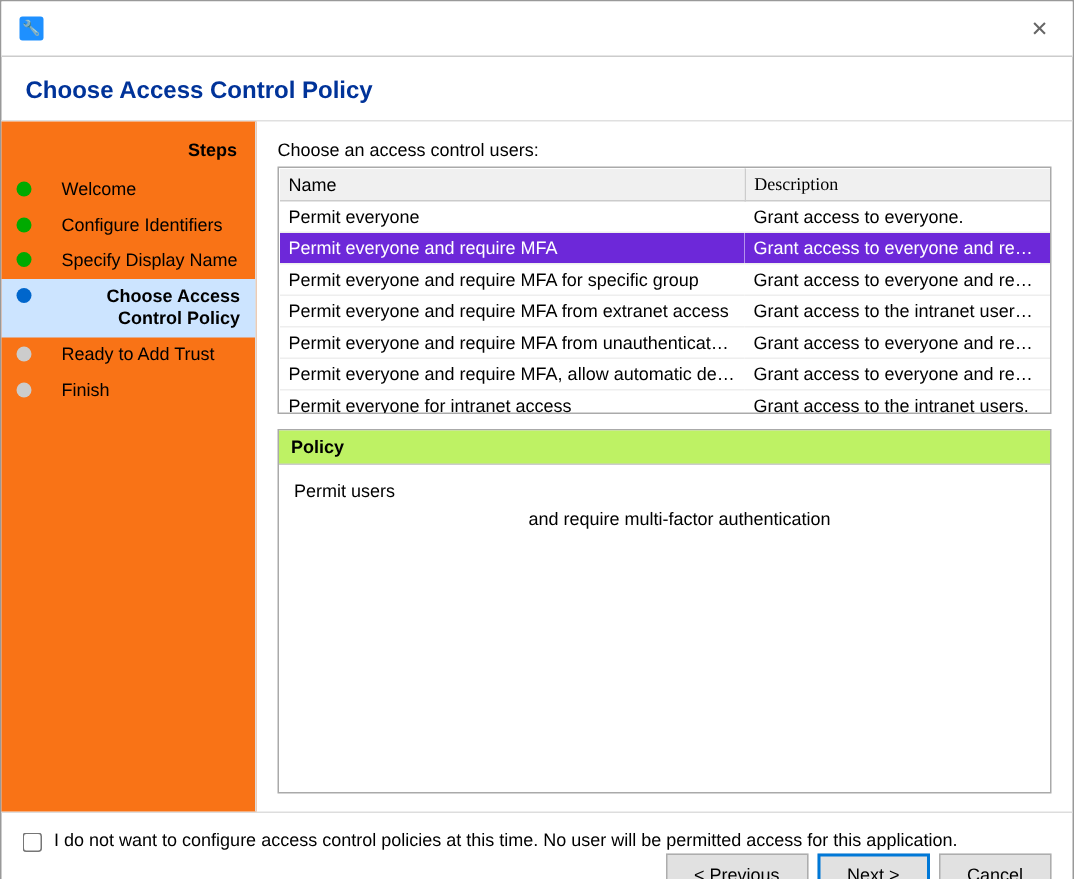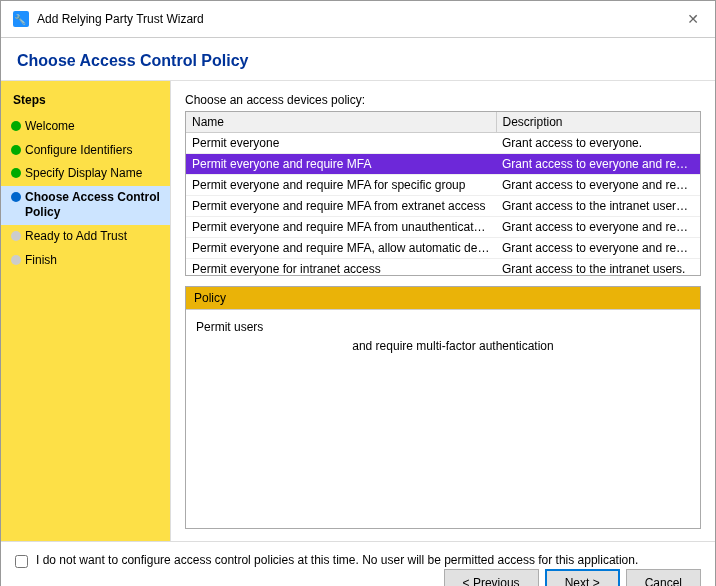--- a/index.html
+++ b/index.html
@@ -65,38 +65,39 @@
     }
 
     .content-area {
       display: flex;
       height: 460px;
     }
 
     .steps-panel {
       width: 170px;
       min-width: 170px;
-      background: #fde047;
+      background: #f97316;
       border-right: 1px solid #ddd;
       padding: 12px 0;
+      text-align: right;
     }
 
     .steps-title {
       font-weight: bold;
       font-size: 12px;
       padding: 0 12px 8px 12px;
       color: #000;
     }
 
     .step-item {
       display: flex;
       align-items: flex-start;
       padding: 4px 10px 4px 10px;
       cursor: pointer;
-      gap: 4px;
+      gap: 20px;
     }
 
     .step-item.active {
       background: #cce4ff;
     }
 
     .step-dot {
       width: 10px;
       height: 10px;
       border-radius: 50%;
@@ -168,34 +169,34 @@
       text-overflow: ellipsis;
       white-space: nowrap;
     }
 
     table tbody tr.selected td {
       background: #6d28d9;
       color: #fff;
     }
 
     .col-name { width: 310px; }
-    .col-desc { width: auto; }
+    .col-desc { width: auto; font-family: Liberation Serif, serif; }
 
     .policy-section {
       border: 1px solid #aaa;
       flex: 1;
       display: flex;
       flex-direction: column;
     }
 
     .policy-header {
-      background: #eab308;
+      background: #bef264;
       padding: 4px 8px;
       font-size: 12px;
-      font-weight: normal;
+      font-weight: bold;
       border-bottom: 1px solid #ccc;
     }
 
     .policy-body {
       padding: 8px 10px;
       font-size: 12px;
       color: #000;
       flex: 1;
     }
 
@@ -254,21 +255,20 @@
     }
   </style>
 </head>
 <body>
 
 <div class="dialog">
 
   <div class="title-bar">
     <div class="title-bar-left">
       <div class="title-icon">🔧</div>
-      <span class="title-text">Add Relying Party Trust Wizard</span>
     </div>
     <button class="close-btn">✕</button>
   </div>
 
   <div class="page-header">
     <div class="page-title">Choose Access Control Policy</div>
   </div>
 
   <div class="content-area">
 
@@ -296,21 +296,21 @@
         <span class="step-label">Ready to Add Trust</span>
       </div>
       <div class="step-item">
         <div class="step-dot pending"></div>
         <span class="step-label">Finish</span>
       </div>
     </div>
 
     <div class="main-panel">
       <div>
-        <div class="section-label">Choose an access devices policy:</div>
+        <div class="section-label">Choose an access control users:</div>
         <div class="table-container">
           <table>
             <thead>
               <tr>
                 <th class="col-name">Name</th>
                 <th class="col-desc">Description</th>
               </tr>
             </thead>
             <tbody id="policy-table-body">
             <tr>

